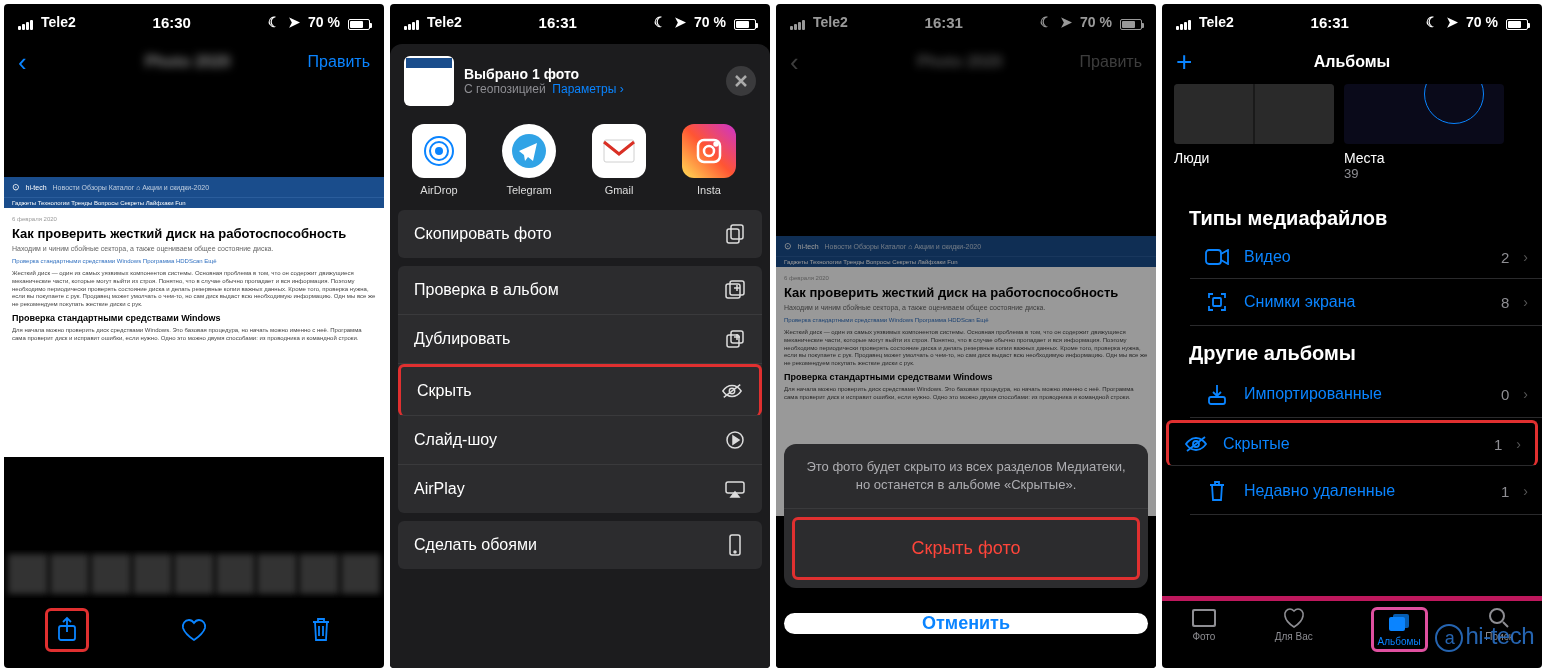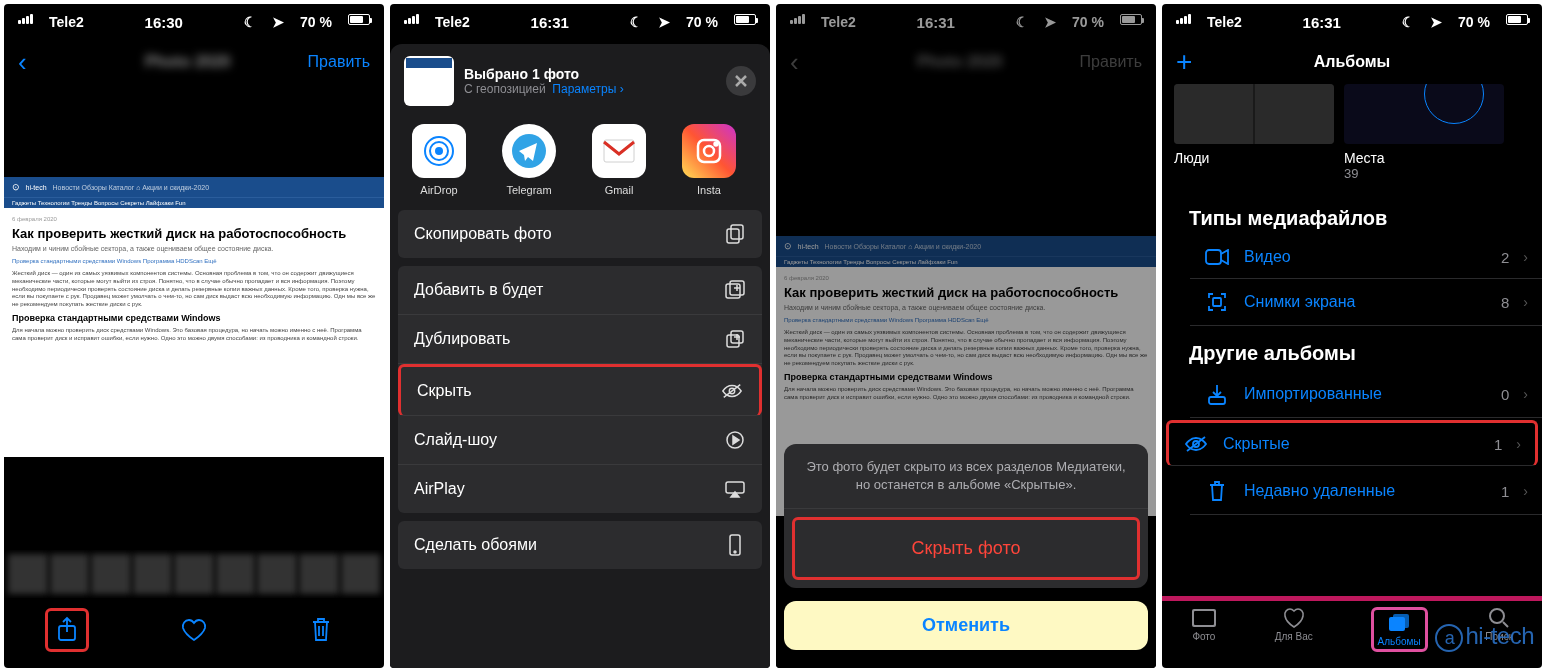--- a/index.html
+++ b/index.html
@@ -1,19 +1,19 @@
 <!DOCTYPE html>
 <html><head>
 <meta charset="utf-8">
 <style>
 * { margin: 0; padding: 0; box-sizing: border-box; }
 body { background: #fff; font-family: -apple-system, "SF Pro", Helvetica, Arial, sans-serif; display: flex; gap: 6px; padding: 4px; }
 .phone { width: 380px; height: 664px; background: #000; border-radius: 4px; position: relative; overflow: hidden; display: flex; flex-direction: column; color: #fff; }
 .status-bar { display: flex; justify-content: space-between; align-items: center; font-size: 14px; font-weight: 600; padding: 6px 14px; height: 36px; }
-.sb-left, .sb-right { display: flex; align-items: flex-start; gap: 16px; }
+.sb-left, .sb-right { display: flex; align-items: flex-end; gap: 8px; }
 .sb-center { font-size: 15px; }
 .bars { display: inline-flex; gap: 1px; align-items: flex-end; }
 .bar { width: 3px; background: #fff; border-radius: 1px; }
 .b1{height:4px}.b2{height:6px}.b3{height:8px}.b4{height:10px}
 .battery { width: 22px; height: 11px; border: 1px solid #fff; border-radius: 2px; position: relative; display: inline-block; }
 .battery::after { content: ""; position: absolute; right: -3px; top: 3px; width: 2px; height: 5px; background: #fff; border-radius: 0 1px 1px 0; }
 .battery-fill { position: absolute; left: 1px; top: 1px; bottom: 1px; width: 65%; background: #fff; border-radius: 1px; }
 .nav-bar { display: flex; justify-content: space-between; align-items: center; padding: 6px 14px; height: 44px; }
 .nav-title { font-size: 16px; font-weight: 600; text-align: center; flex: 1; }
 .nav-left, .nav-right { min-width: 50px; }
@@ -55,21 +55,21 @@
 .app-icon { width: 54px; height: 54px; border-radius: 12px; display: flex; align-items: center; justify-content: center; }
 .action-group { background: #2c2c2e; border-radius: 6px; margin-bottom: 8px; }
 .action-row { display: flex; justify-content: space-between; align-items: center; padding: 13px 16px; font-size: 16px; border-bottom: 1px solid #3a3a3c; }
 .action-row:last-child { border-bottom: none; }
 .action-icon { width: 22px; height: 22px; display: flex; align-items: center; justify-content: center; color: #ddd; }
 
 
 .alert { position: absolute; bottom: 80px; left: 8px; right: 8px; background: #2c2c2e; border-radius: 12px; overflow: hidden; }
 .alert-msg { padding: 14px 16px; font-size: 13px; color: #aeaeb2; text-align: center; line-height: 1.4; border-bottom: 1px solid #3a3a3c; }
 .alert-act { text-align: center; padding: 18px; font-size: 18px; color: #ff453a; }
-.alert-cancel-wrap { position: absolute; bottom: 18px; left: 8px; right: 8px; background: #fef9c3; border-radius: 12px; text-align: center; padding: 14px; font-size: 18px; color: #0a84ff; font-weight: 600; }
+.alert-cancel-wrap { position: absolute; bottom: 34px; left: 8px; right: 8px; background: #ffffff; border-radius: 12px; text-align: center; font-size: 18px; color: #0a84ff; font-weight: 600; }
 
 
 .content4 { flex: 1; overflow: auto; }
 .album-tiles { display: flex; gap: 10px; padding: 0 12px 10px; }
 .tile { width: 160px; }
 .tile-img { width: 160px; height: 60px; background: #1a1a1a; border-radius: 4px; position: relative; overflow: hidden; }
 .tile-label { font-size: 14px; margin-top: 6px; }
 .tile-count { font-size: 13px; color: #8e8e93; }
 .sec-h { font-size: 20px; font-weight: 700; padding: 16px 27px 6px; }
 .list-row { display: flex; align-items: center; gap: 14px; padding: 12px 14px; border-bottom: 1px solid #2a2a2c; font-size: 16px; color: #0a84ff; margin-left: 28px; }
@@ -249,21 +249,21 @@
           <span class="action-icon">
             <svg width="20" height="22" viewBox="0 0 20 22" fill="none" stroke="#ddd" stroke-width="1.5">
               <rect x="6" y="2" width="12" height="14" rx="2"></rect>
               <rect x="2" y="6" width="12" height="14" rx="2"></rect>
             </svg>
           </span>
         </div>
     </div>
     <div class="action-group">
       <div class="action-row">
-          <span>Добавить в будет</span>
+          <span>Проверка в альбом</span>
           <span class="action-icon">
             <svg width="22" height="20" viewBox="0 0 22 20" fill="none" stroke="#ddd" stroke-width="1.5">
               <rect x="2" y="4" width="14" height="14" rx="2"></rect>
               <rect x="6" y="1" width="14" height="14" rx="2"></rect>
               <path d="M13 5v6M10 8h6"></path>
             </svg>
           </span>
         </div>
       <div class="action-row">
           <span>Дублировать</span>

